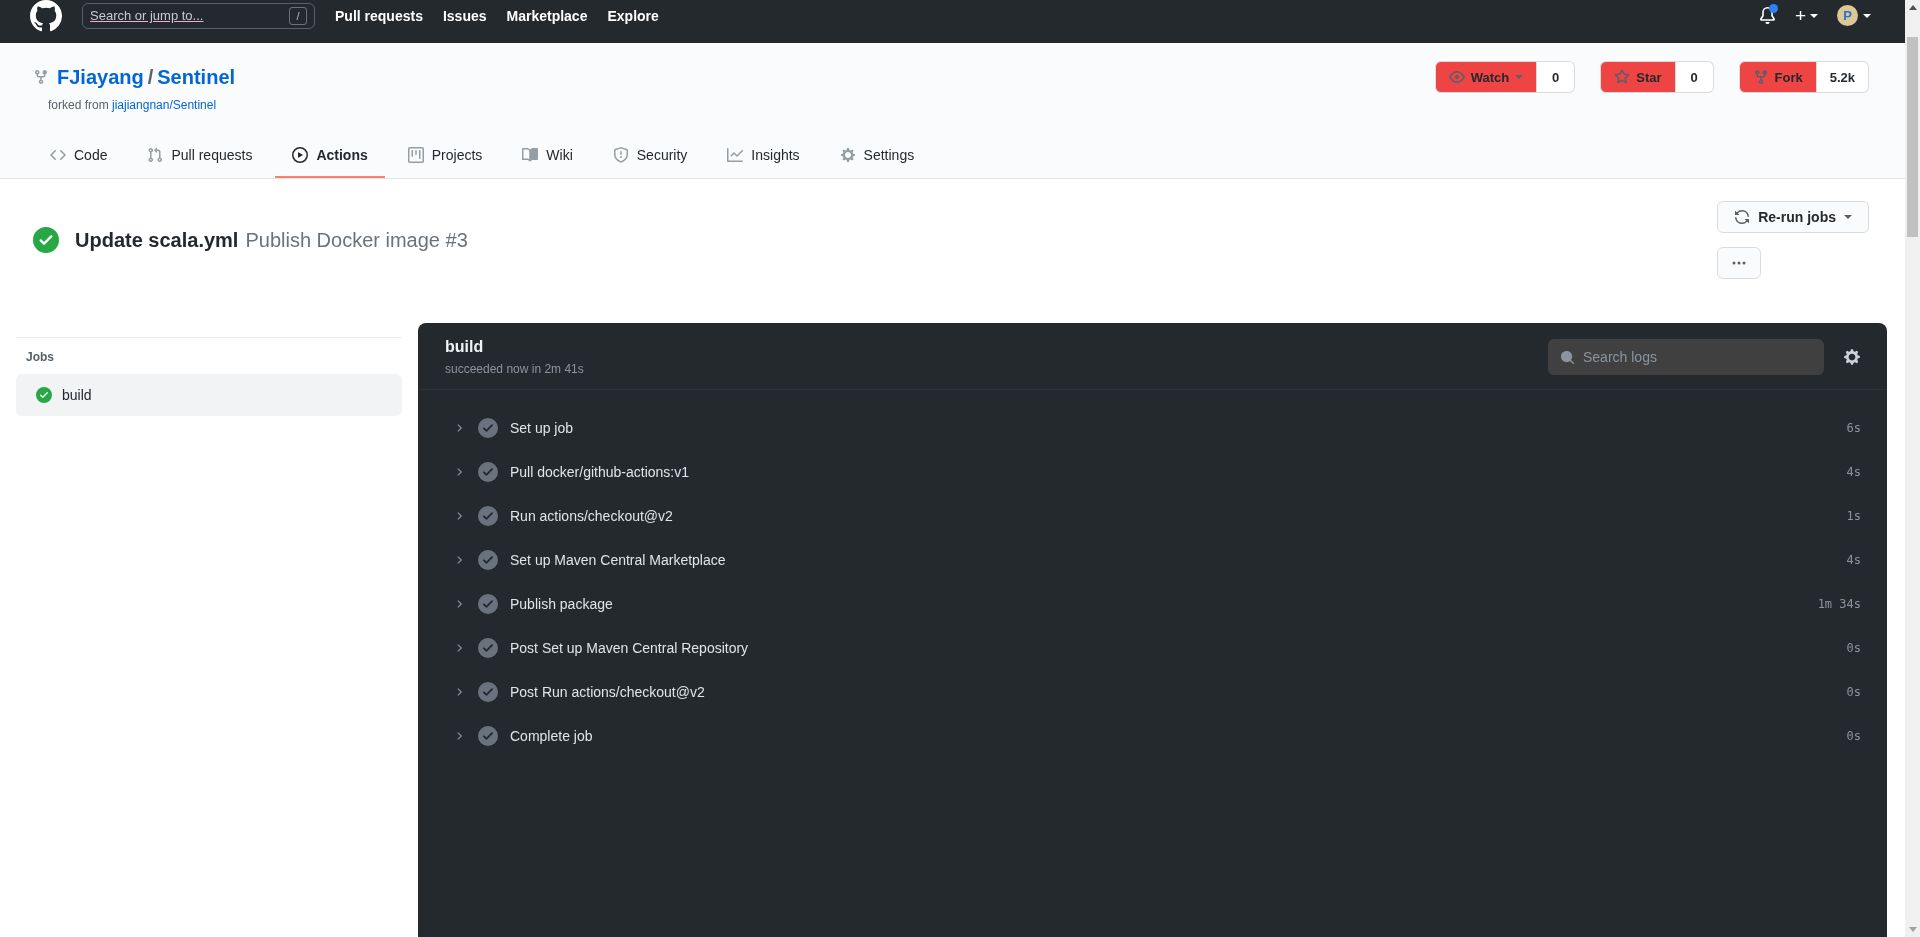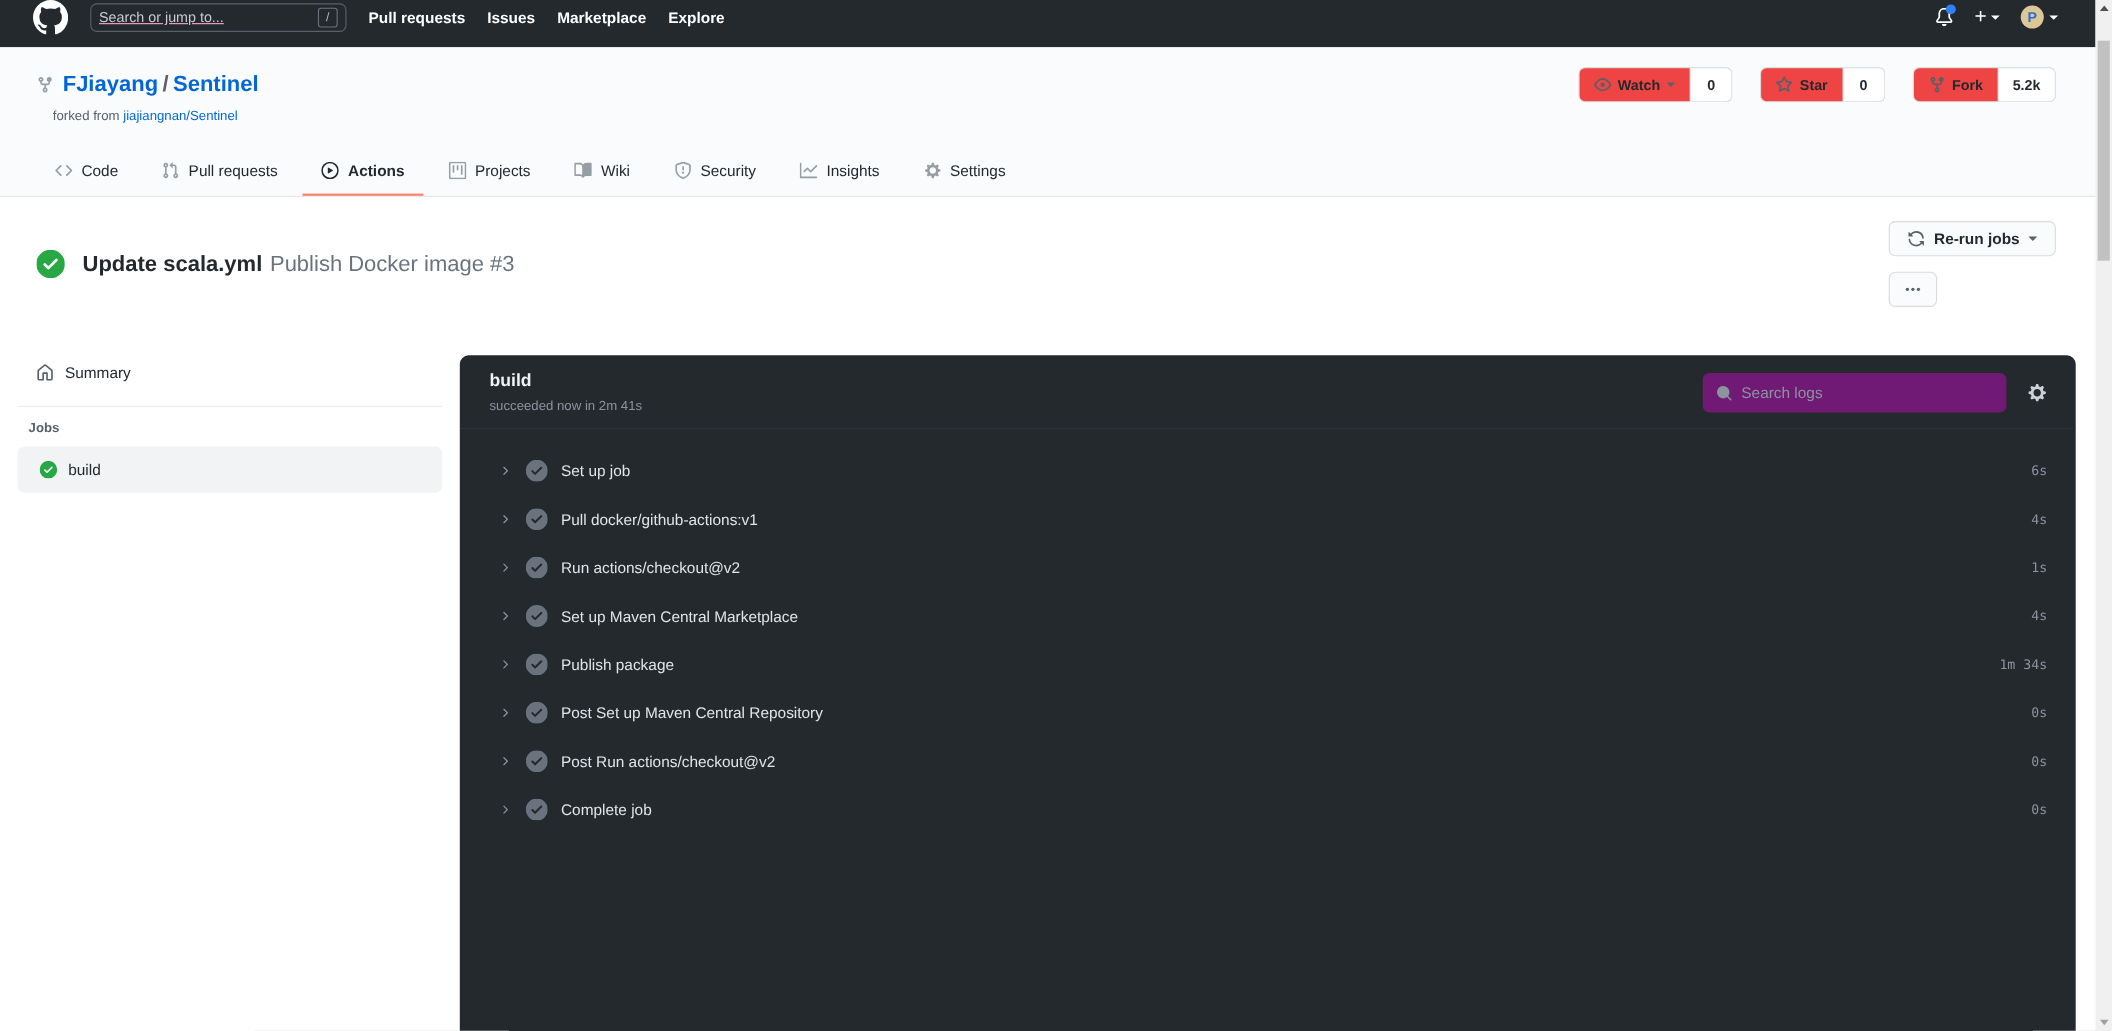--- a/index.html
+++ b/index.html
@@ -83,21 +83,21 @@
   .job-item { display:flex; align-items:center; gap:10px; padding:13px 8px 13px 20px;
               background:#f1f3f5; border-radius:6px; font-size:14px; color:#24292e; cursor:pointer; }
   .job-item svg { width:16px; height:16px; color:#28a745; }
 
   
   .panel { flex:1; height:632px; background:#24292e; border-radius:8px; overflow:hidden; }
   .panel-header { display:flex; align-items:center; padding:15px 26px 13px 27px;
                   border-bottom:1px solid #2c343a; }
   .panel-title { font-size:16px; font-weight:700; color:#f0f3f6; }
   .panel-status { font-size:12px; color:#8b949e; margin-top:6px; }
-  .log-search { margin-left:auto; width:276px; height:36px; background:#701a75; border-radius:6px;
+  .log-search { margin-left:auto; width:276px; height:36px; background:#404040; border-radius:6px;
                 display:flex; align-items:center; gap:8px; padding:0 12px;justify-content:flex-end; }
   .log-search svg { width:15px; height:15px; color:#8b949e; flex-shrink:0; }
   .log-search input { flex:1; background:transparent; border:none; outline:none; color:#c9d1d9;
                       font-size:14px; font-family:inherit; min-width:0; }
   .log-search input::placeholder { color:#8b949e; }
   .panel-gear { width:18px; height:18px; color:#c9d1d9; margin-left:19px; cursor:pointer; }
   .steps { padding-top:16px; }
   .step { height:44px; display:flex; align-items:center; padding:0 26px 0 35px; cursor:pointer; }
   .step .chev { width:12px; height:12px; color:#8b949e; flex-shrink:0; }
   .step .scheck { width:20px; height:20px; color:#6a737d; margin-left:13px; flex-shrink:0; }
@@ -330,26 +330,20 @@
         <svg fill="currentColor">
             <use href="#i-kebab"></use>
           </svg>
       </button>
     </div>
   </section>
 
   <div class="content">
 
     <aside class="sidebar">
-      <div class="side-item">
-        <svg fill="currentColor">
-            <use href="#i-home"></use>
-          </svg>
-        <span>Summary</span>
-      </div>
       <hr class="side-divider">
       <div class="jobs-heading">Jobs</div>
       <div>
 
           <div class="job-item">
             <svg fill="currentColor">
               <use href="#i-check"></use>
             </svg>
             <span>build</span>
           </div>

